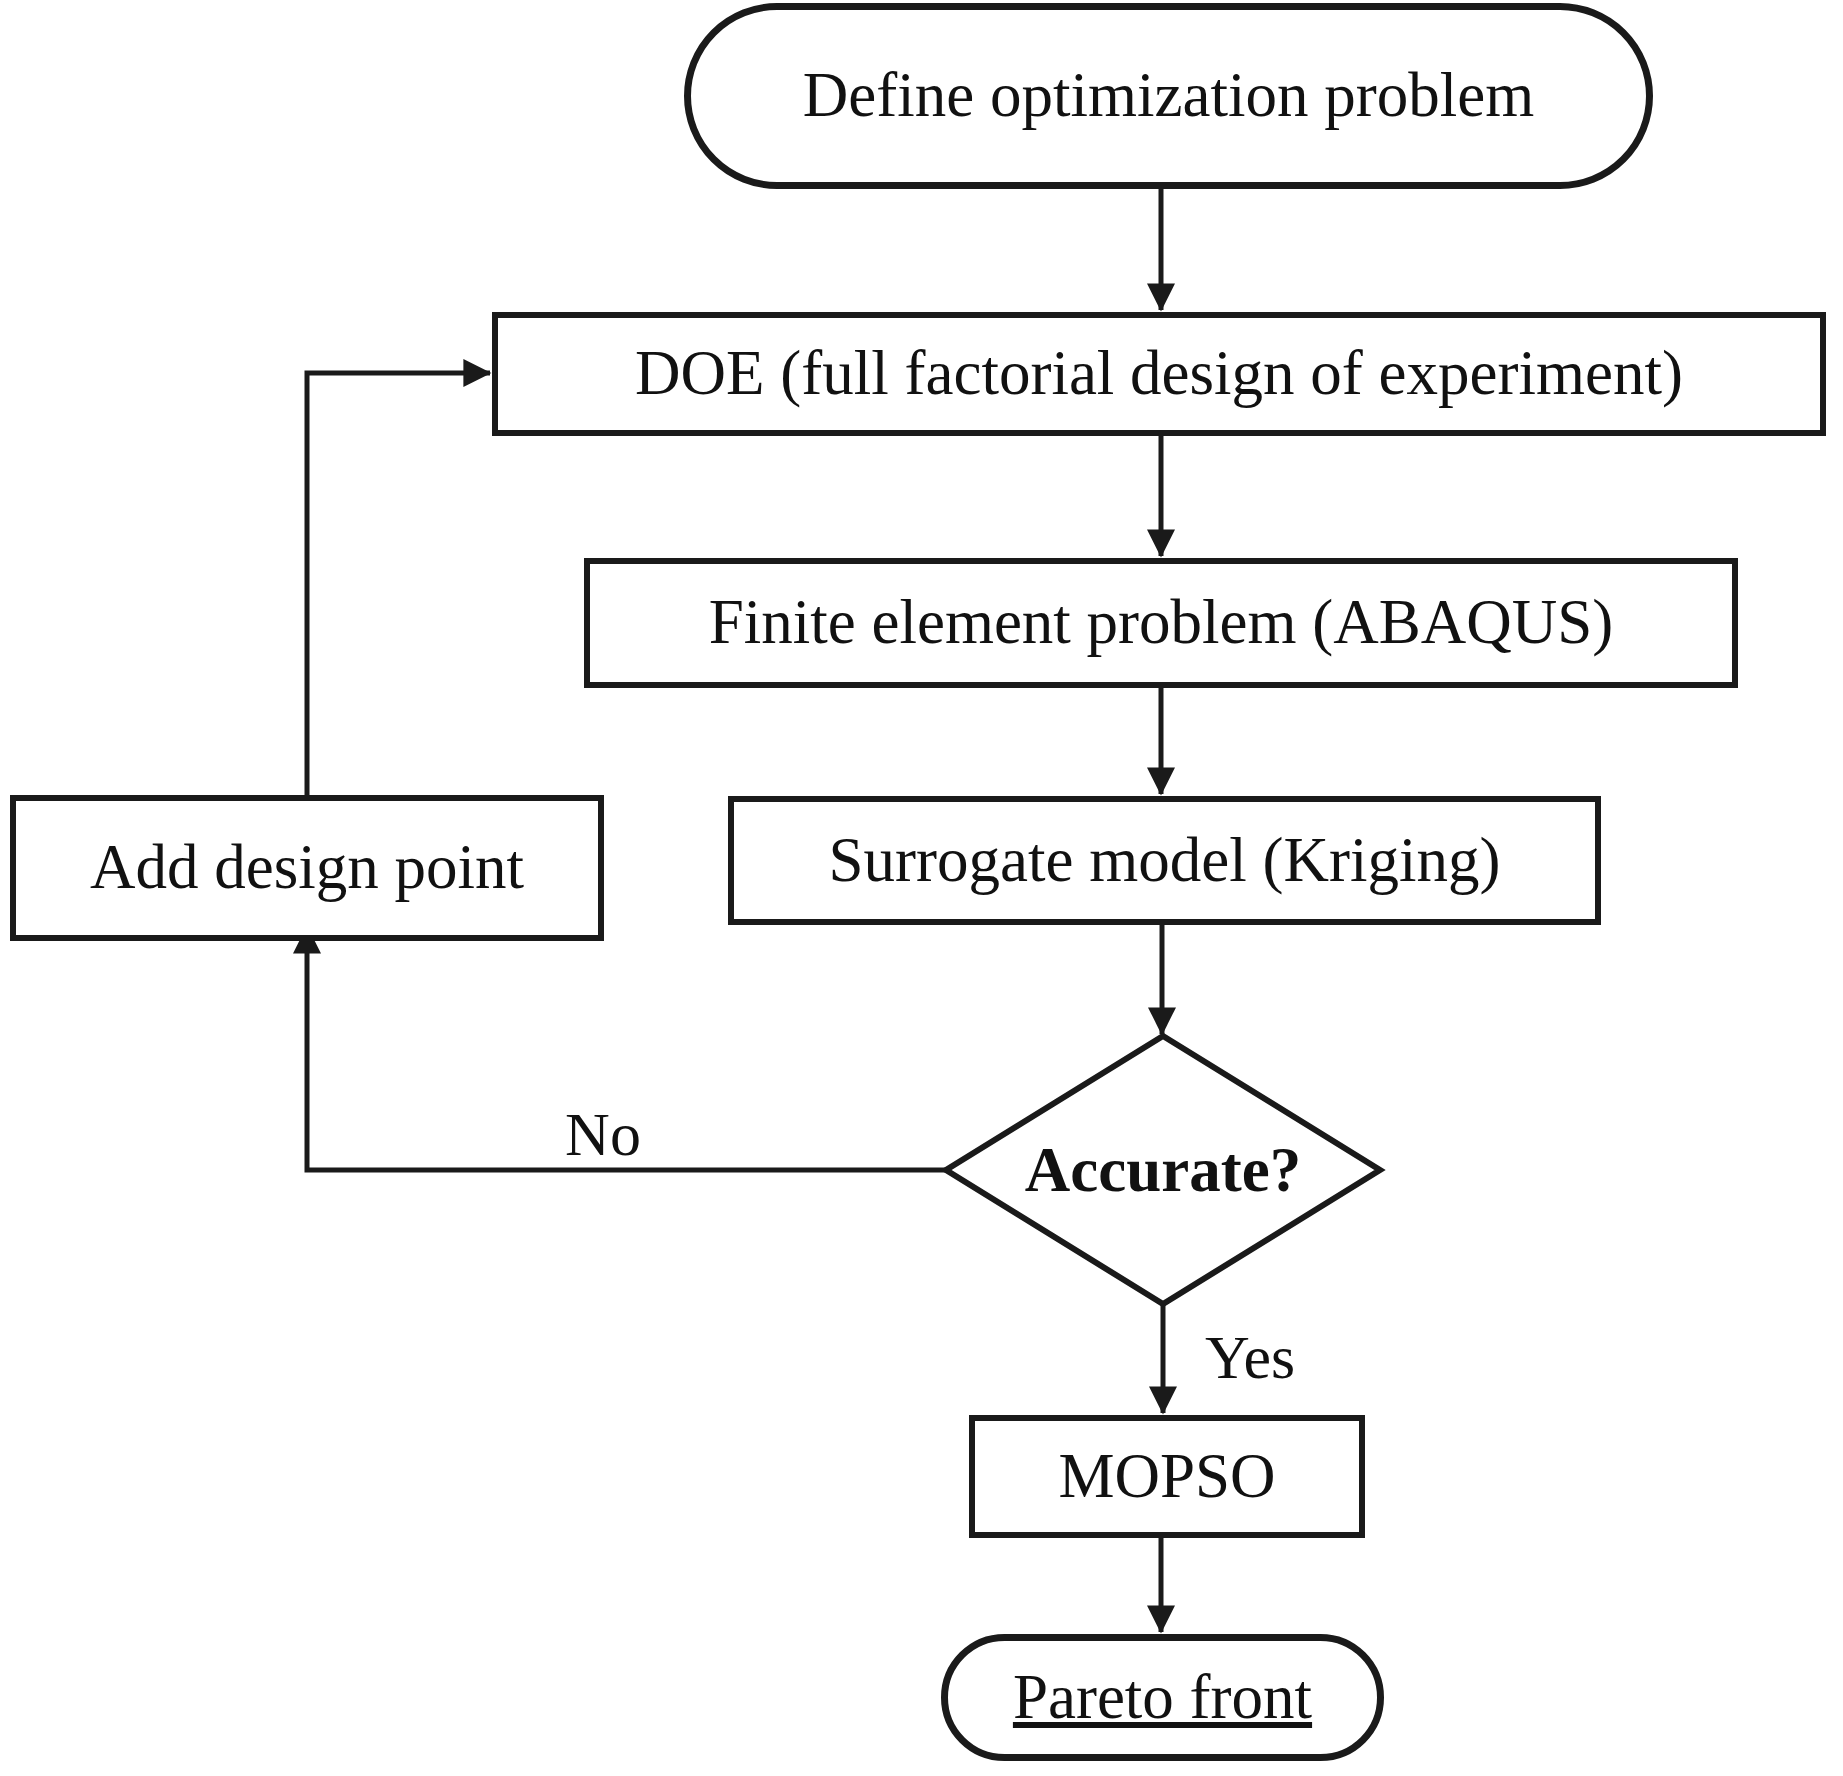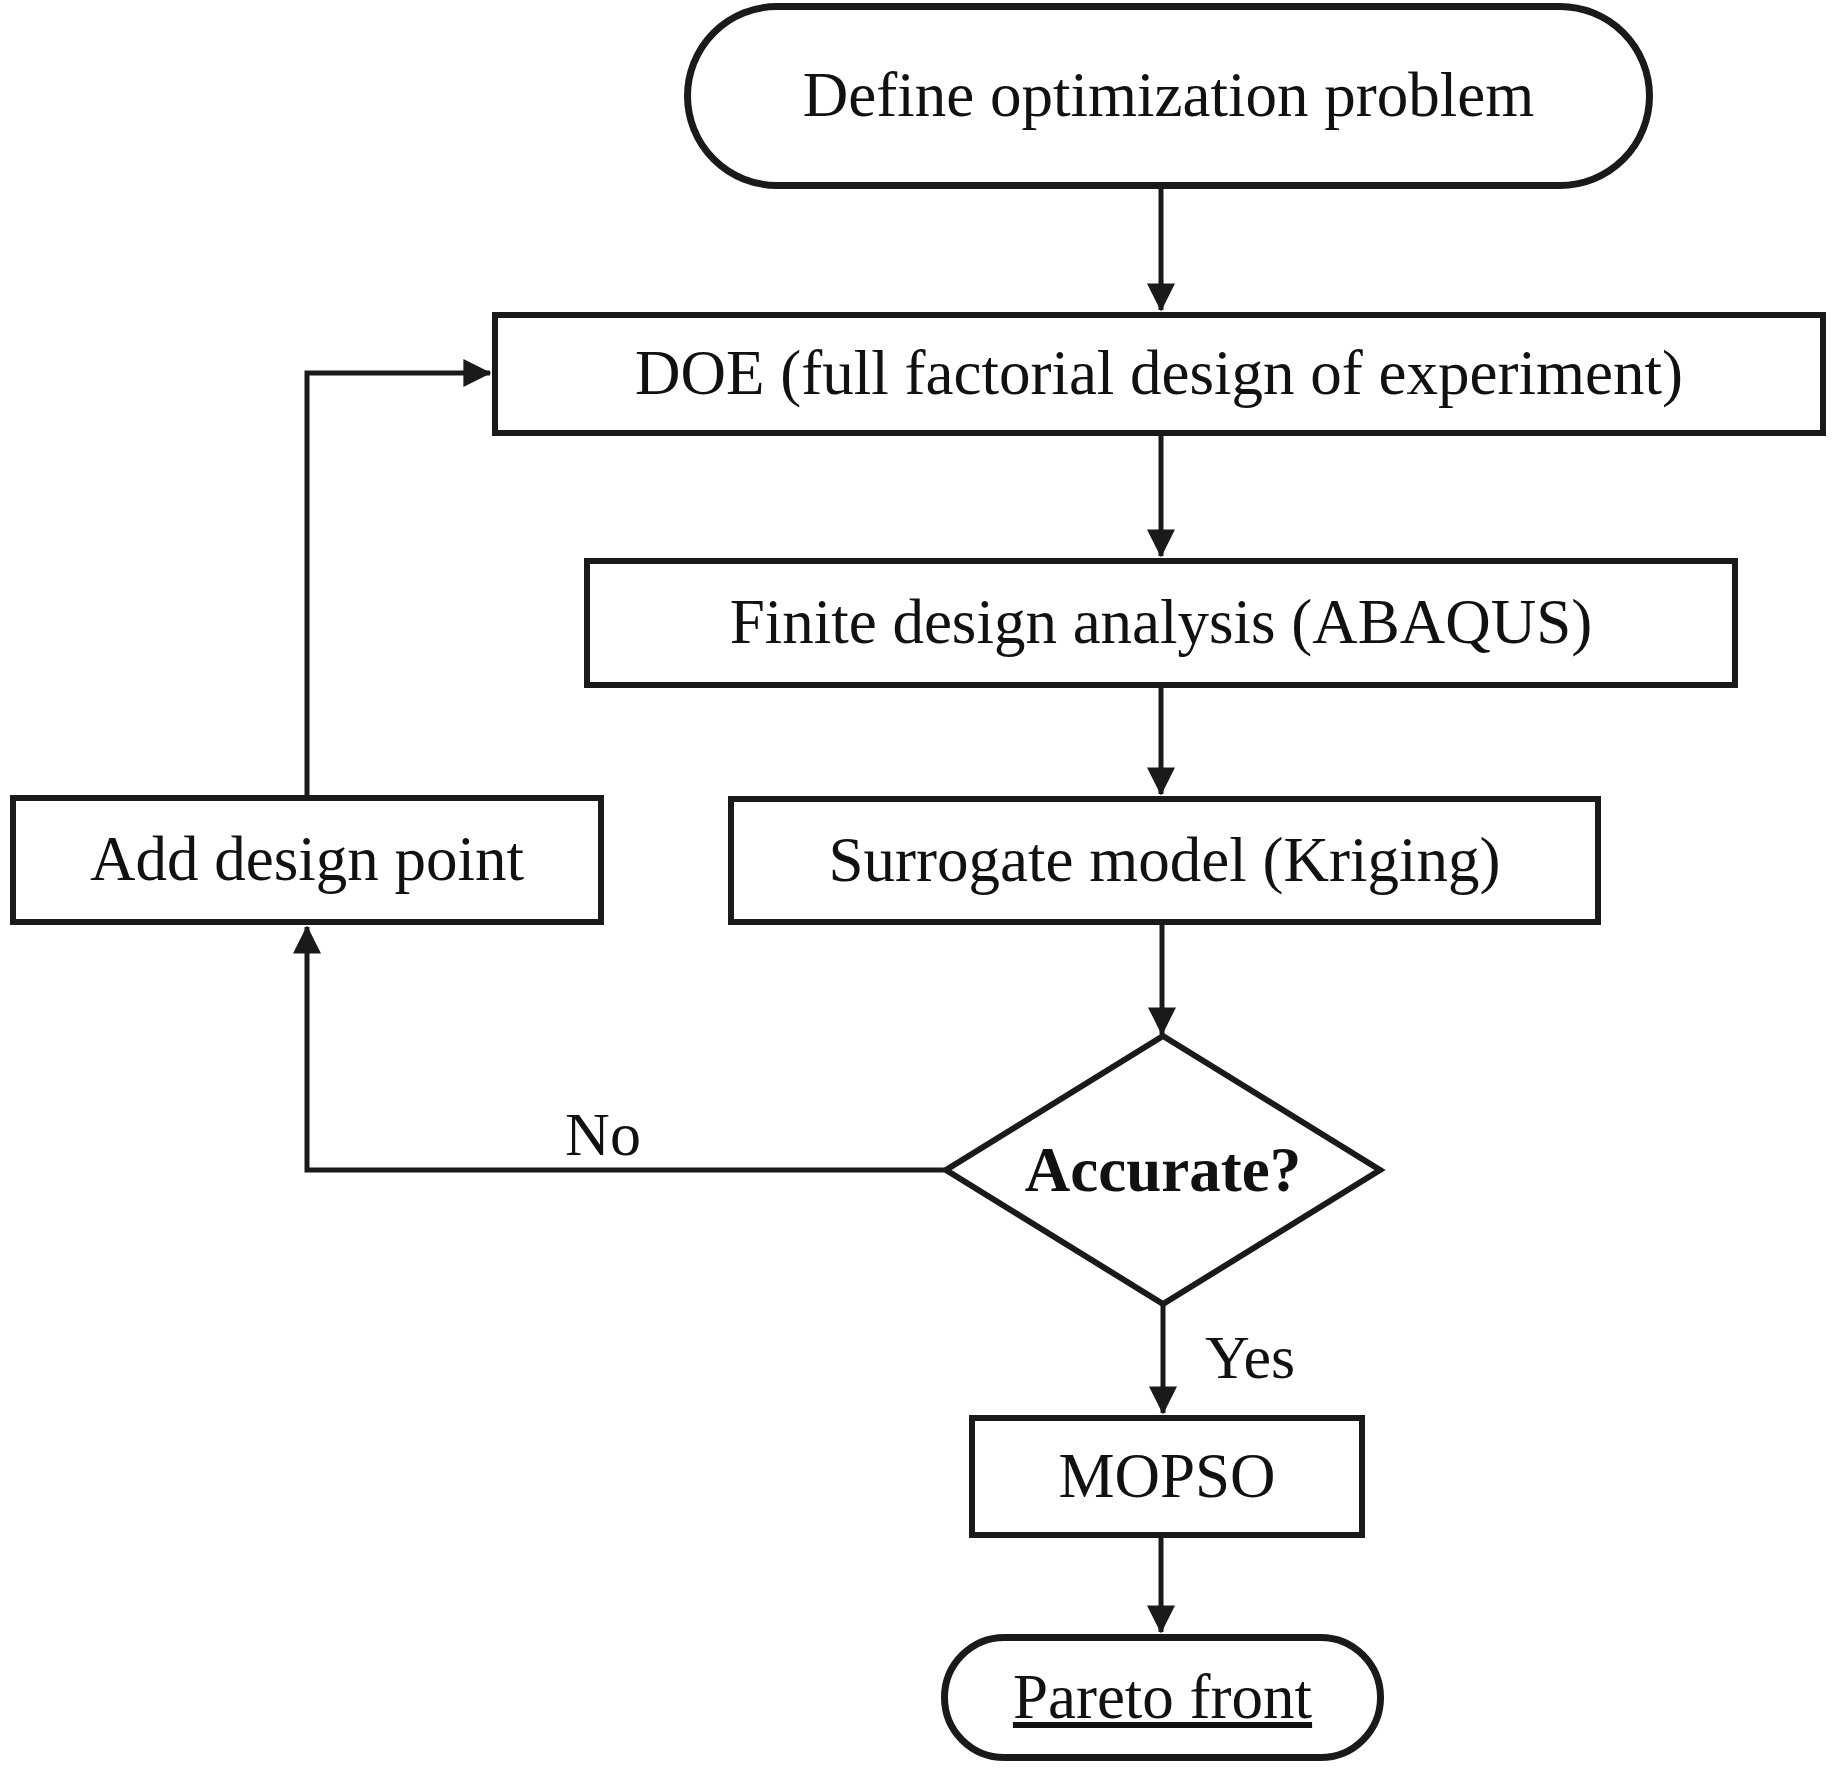--- a/index.html
+++ b/index.html
@@ -85,25 +85,25 @@
     <polyline points="946,1170 307,1170 307,927" fill="none" stroke="#1a1a1a" stroke-width="5" marker-end="url(#arrow)"></polyline>
     <polyline points="307,795 307,373 490,373" fill="none" stroke="#1a1a1a" stroke-width="5" marker-end="url(#arrow)"></polyline>
 
     <polygon points="1163,1036 1380,1170 1163,1304 946,1170" fill="#ffffff" stroke="#1a1a1a" stroke-width="6"></polygon>
   </svg>
 
   <div class="node stadium" style="left:684px; top:3px; width:969px; height:186px;">Define optimization problem</div>
 
   <div class="node" style="left:492px; top:312px; width:1334px; height:124px;">DOE (full factorial design of experiment)</div>
 
-  <div class="node" style="left:584px; top:558px; width:1154px; height:130px;">Finite design analysis (ABAQUS)</div>
+  <div class="node" style="left:584px; top:558px; width:1154px; height:130px;">Finite element problem (ABAQUS)</div>
 
   <div class="node" style="left:728px; top:796px; width:873px; height:129px;">Surrogate model (Kriging)</div>
 
-  <div class="node" style="left:10px; top:795px; width:594px; height:130px;">Add design point</div>
+  <div class="node" style="left:10px; top:795px; width:594px; height:146px;">Add design point</div>
 
   <div class="diamond-label" style="left:963px; top:1135px; width:400px; height:70px;">Accurate?</div>
 
   <div class="node" style="left:963px; top:1415px; width:396px; height:123px;margin-left:6px;">MOPSO</div>
 
   <div class="node stadium" style="left:941px; top:1634px; width:443px; height:127px;text-decoration:underline;">Pareto front</div>
 
   <div class="edge-label" style="left:513px; top:1101px; width:180px; height:66px;">No</div>
 
   <div class="edge-label" style="left:1160px; top:1324px; width:180px; height:66px;">Yes</div>

